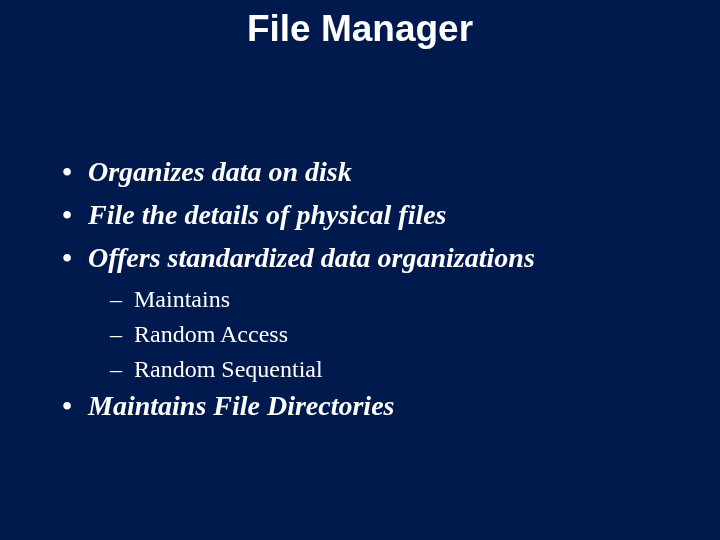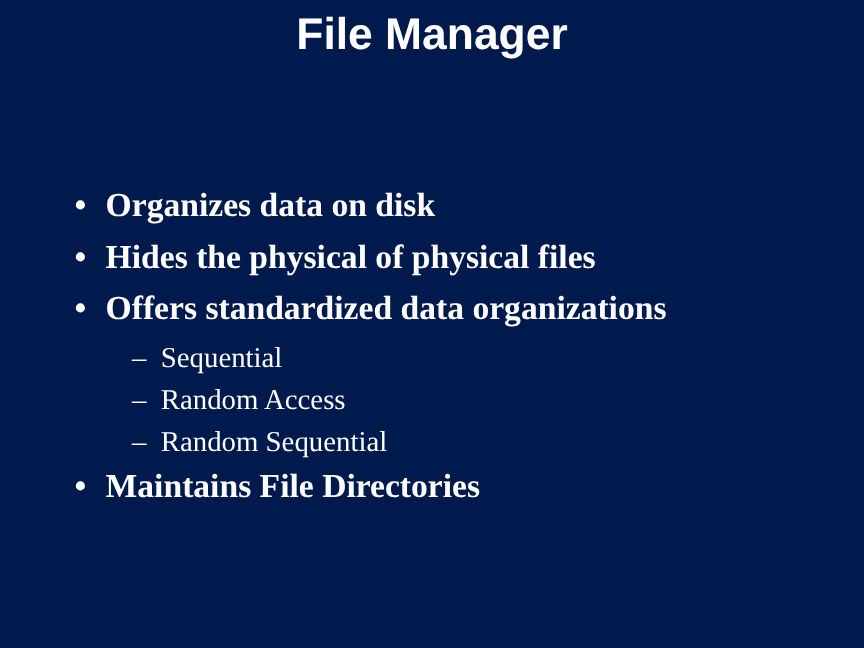--- a/index.html
+++ b/index.html
@@ -37,20 +37,21 @@
     left: 62px;
     right: 40px;
     font-size: 28px;
     line-height: 1.32;
   }
   .l1 {
     position: relative;
     padding-left: 26px;
     margin-bottom: 6px;
     font-weight: bold;
+    font-style: italic;
   }
   .l1::before {
     content: "•";
     position: absolute;
     left: 0;
     top: 0;
   }
   .l2 {
     position: relative;
     padding-left: 72px;
@@ -70,20 +71,20 @@
   }
 </style>
 </head>
 <body>
 
 <div class="slide">
   <div class="title">File Manager</div>
 
   <div class="body">
     <div class="l1">Organizes data on disk</div>
-    <div class="l1">Hides the physical of physical files</div>
+    <div class="l1">File the details of physical files</div>
     <div class="l1">Offers standardized data organizations</div>
-    <div class="l2">Sequential</div>
+    <div class="l2">Maintains</div>
     <div class="l2">Random Access</div>
     <div class="l2">Random Sequential</div>
     <div class="l1 gap-before">Maintains File Directories</div>
   </div>
 </div>
 
 </body></html>

